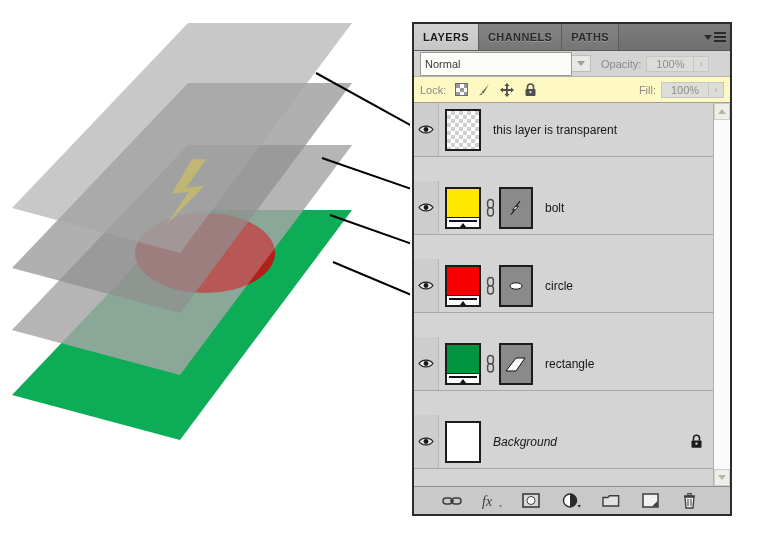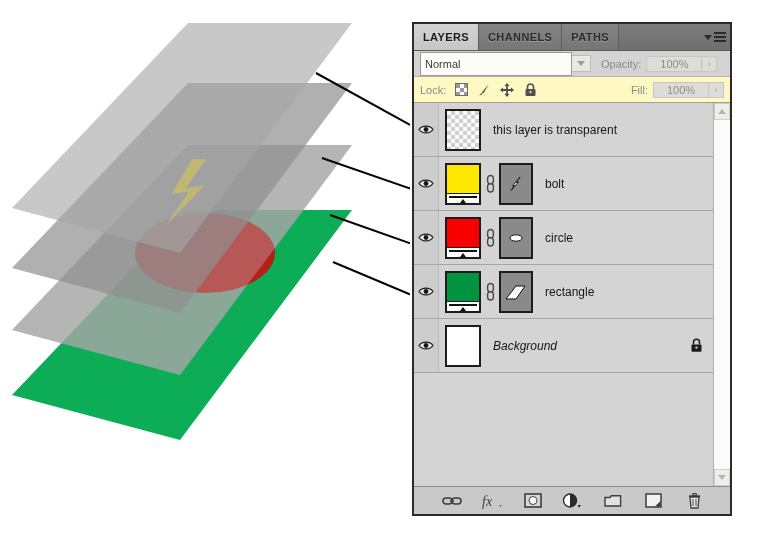--- a/index.html
+++ b/index.html
@@ -90,21 +90,21 @@
   }
   .chev{
     width:0;height:0;border-left:4px solid transparent;border-right:4px solid transparent;
     border-top:5px solid #9e9e98;
   }
   .opacity-label{
     font-size:11px;color:#8a8a86;margin-left:10px;
   }
   .num-field{
     margin-left:5px;
-    width:56px;height:16px;
+    width:48px;height:16px;
     background:#dcdcd8;
     border:1px solid #c6c6c2;
     font-size:11px;color:#8e8e8a;
     display:flex;align-items:center;justify-content:center;
     box-sizing:border-box;
   }
   .num-arrow{
     width:15px;height:16px;background:#dcdcd8;border:1px solid #c6c6c2;border-left:none;
     display:flex;align-items:center;justify-content:center;box-sizing:border-box;
     font-size:9px;color:#9e9e9a;
@@ -114,21 +114,21 @@
   .lockrow{
     height:25px;flex:0 0 auto;
     display:flex;align-items:center;padding:0 6px;
     background:#fef9c3;border-bottom:1px solid #9f9f9f;
   }
   .lock-label{font-size:11px;color:#8a8a86;margin-right:7px;}
   .lock-ico{width:16px;height:16px;margin-right:7px;display:flex;align-items:center;justify-content:center;}
 
   
   .listwrap{flex:1;display:flex;min-height:0;background:#d4d4d4;}
-  .layerlist{flex:1;min-width:0;display:flex;flex-direction:column;}
+  .layerlist{flex:1;min-width:0;display:flex;flex-direction:column;gap:24px;}
   .layer-row{
     height:54px;
     display:flex;align-items:center;
     border-bottom:1px solid #a8a8a8;
     box-sizing:border-box;
     background:#d4d4d4;
     flex:0 0 auto;
   }
   .eye-cell{
     width:24px;height:100%;
@@ -201,21 +201,21 @@
   .sb-dn{width:0;height:0;border-left:4px solid transparent;border-right:4px solid transparent;border-top:5px solid #b5b5b0;}
 
   
   .footer{
     height:27px;flex:0 0 auto;
     background:#c9c9c9;
     border-top:1px solid #8e8e8e;
     display:flex;align-items:center;justify-content:center;
     gap:20px;
   }
-  .foot-ico{width:20px;height:20px;display:flex;align-items:center;justify-content:flex-end;cursor:default;}
+  .foot-ico{width:20px;height:20px;display:flex;align-items:center;justify-content:flex-start;cursor:default;}
 
   
   .eye-svg{display:block;}
 </style>
 </head>
 <body>
 
 <div id="illustration">
   <svg width="410" height="556" viewBox="0 0 410 556" xmlns="http://www.w3.org/2000/svg">
 

